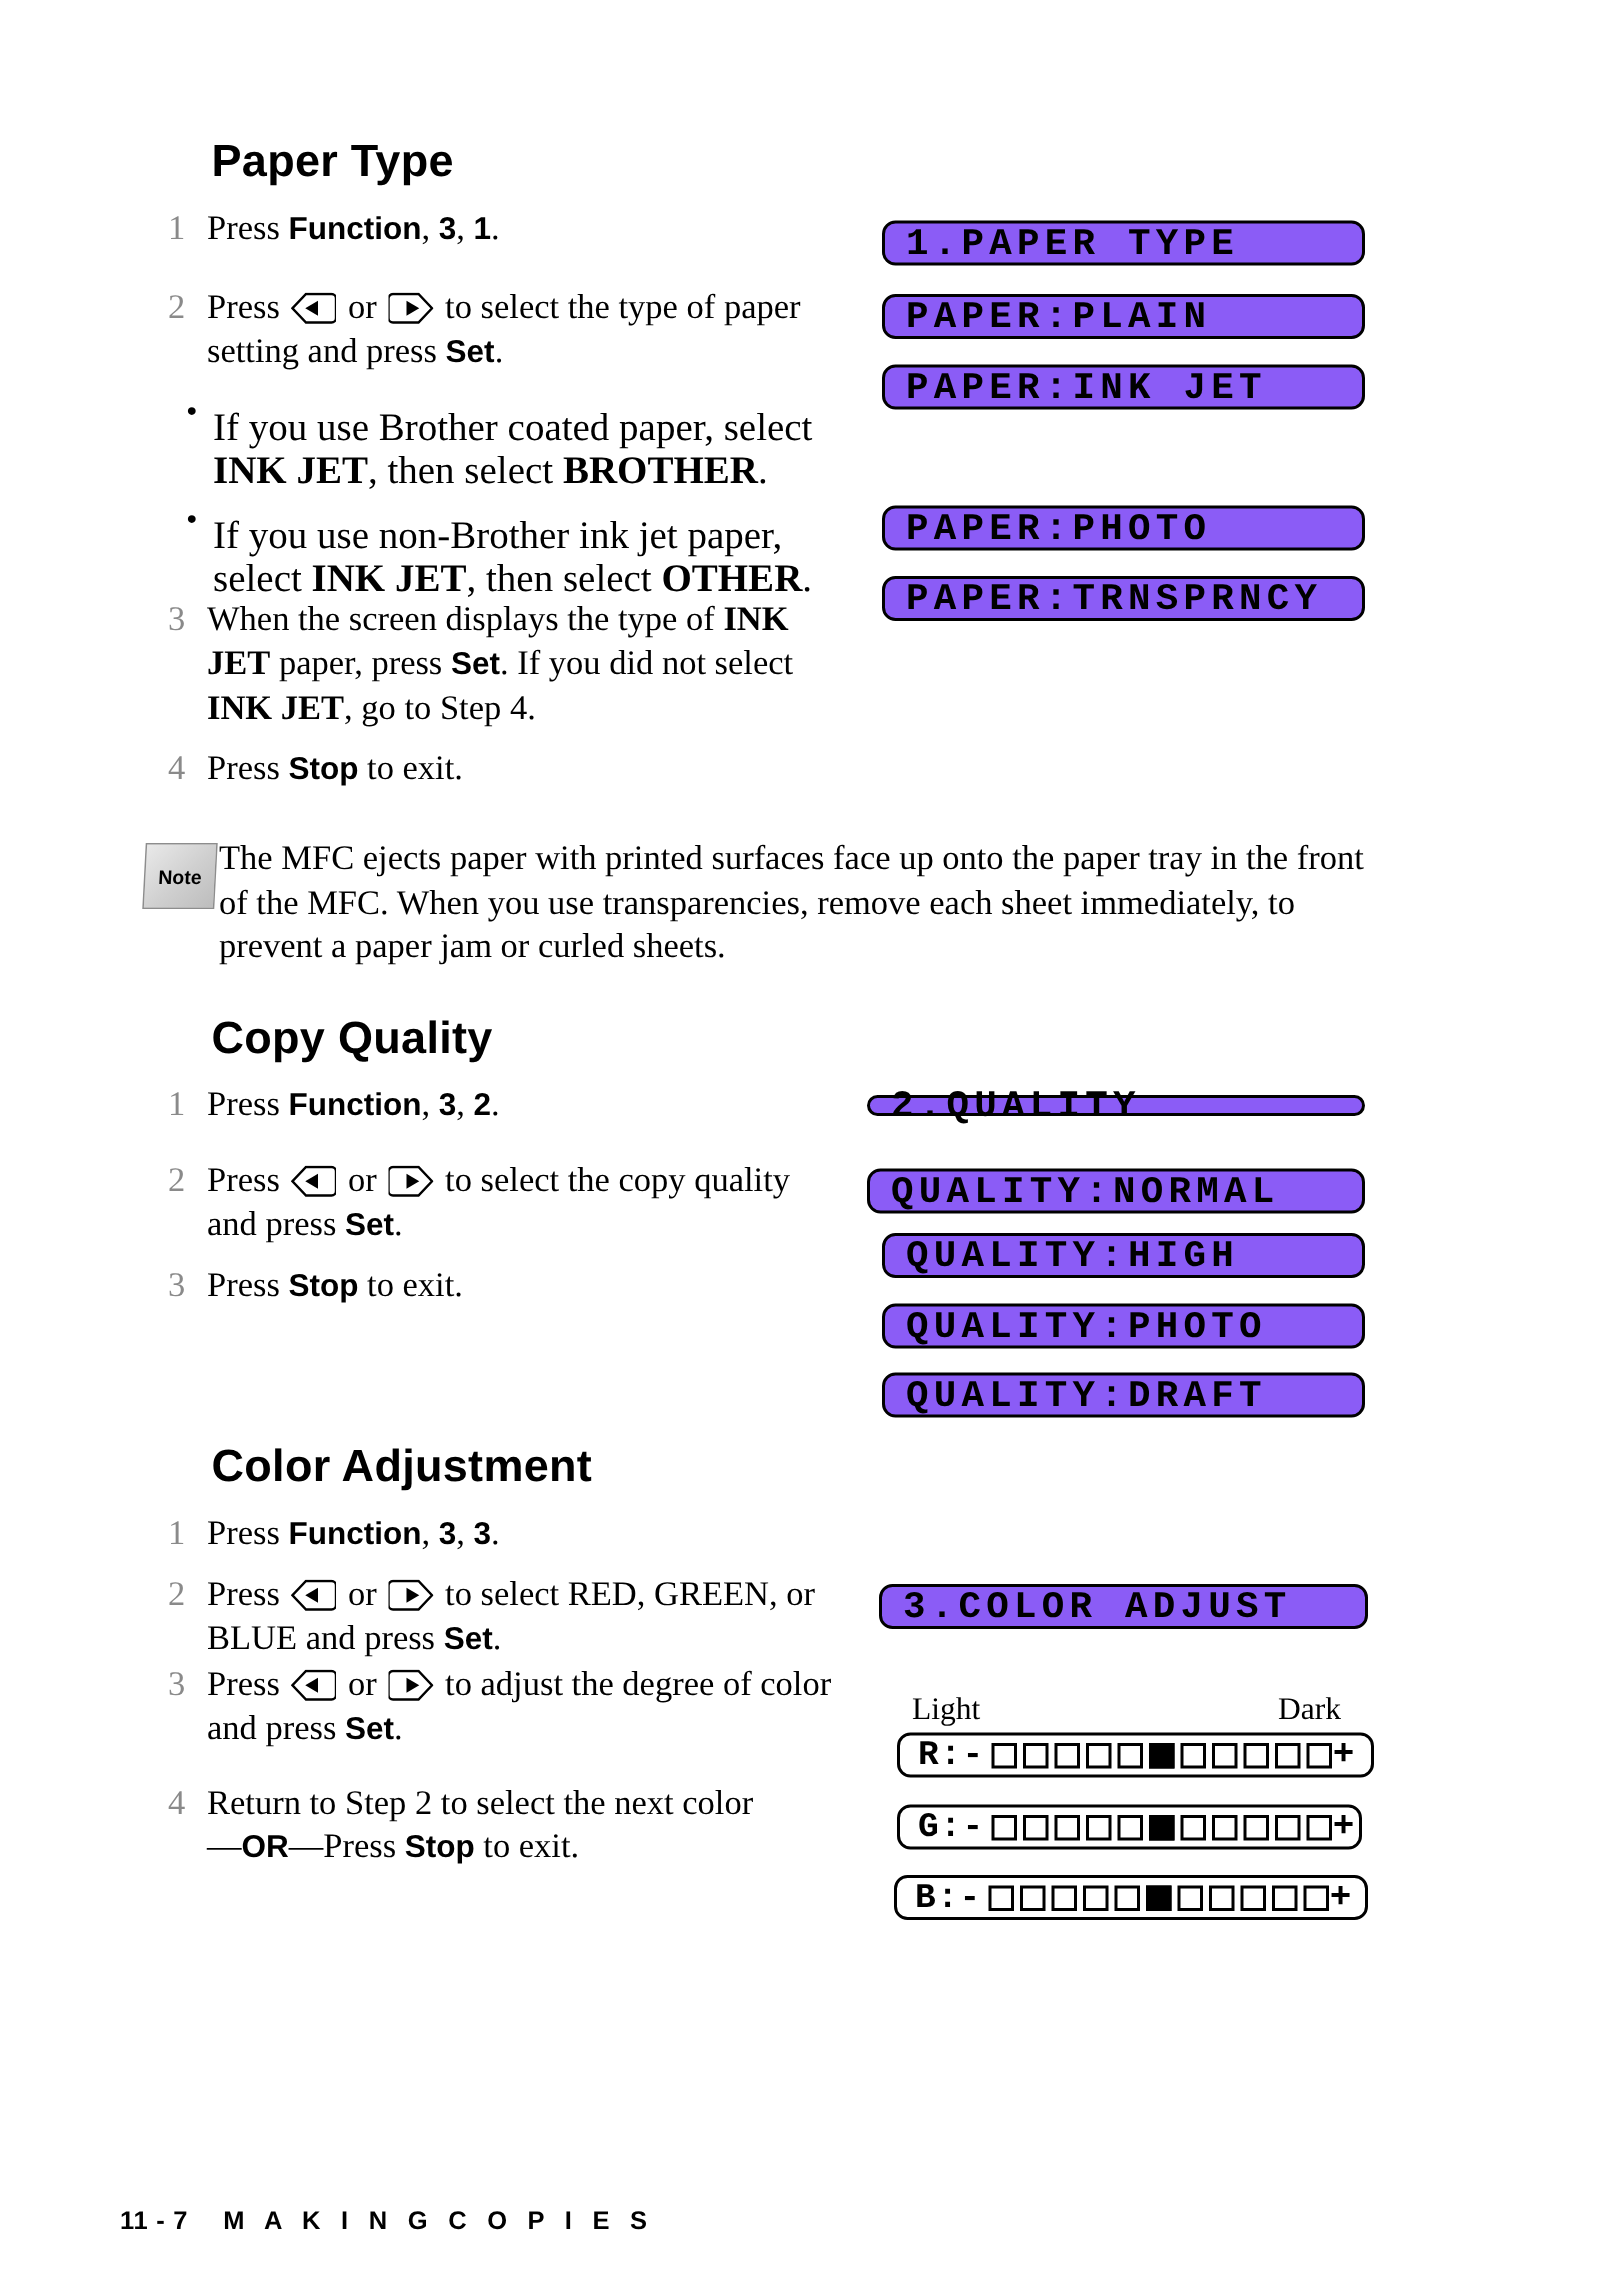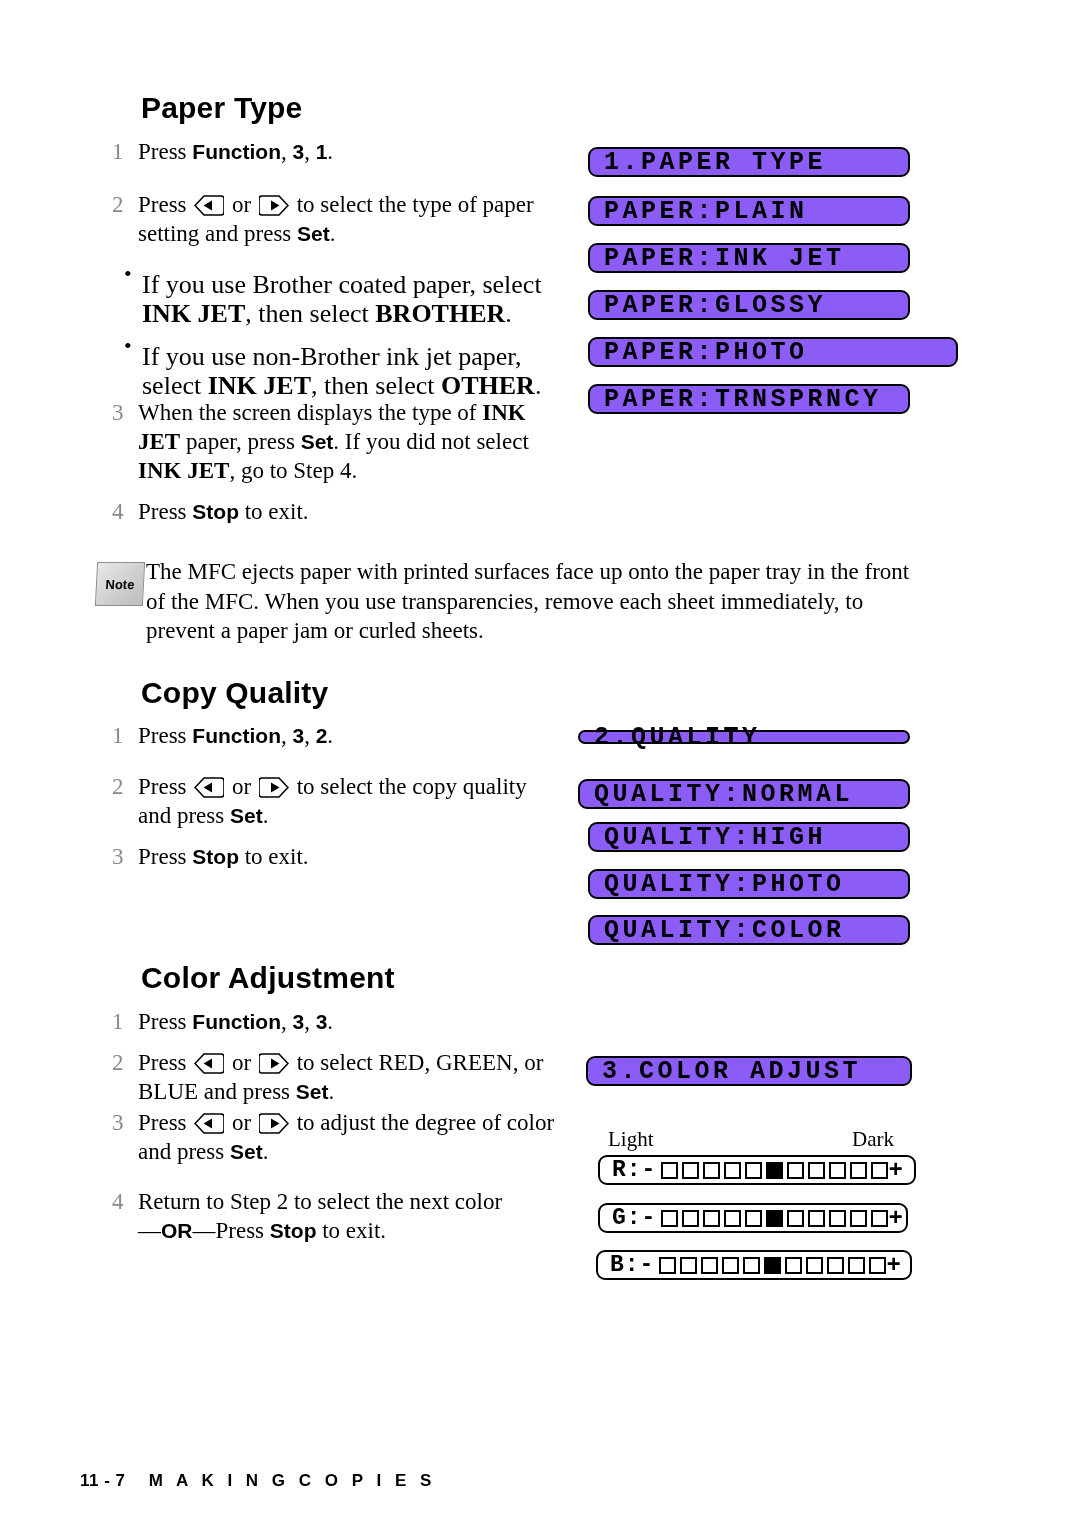--- a/index.html
+++ b/index.html
@@ -210,22 +210,21 @@
   </div>
 
   <div class="step" style="left:112px; top:497px; width:420px;">
     <div class="step-num">4</div>
     <div class="step-body">Press <span class="sans-b">Stop</span> to exit.</div>
   </div>
 
   <div class="lcd" style="left:588px; top:147px; width:322px; height:30px;">1.PAPER TYPE</div>
   <div class="lcd" style="left:588px; top:196px; width:322px; height:30px;">PAPER:PLAIN</div>
   <div class="lcd" style="left:588px; top:243px; width:322px; height:30px;">PAPER:INK JET</div>
-  <div class="lcd" style="left:588px; top:290px; width:322px; height:30px;">PAPER:GLOSSY</div>
-  <div class="lcd" style="left:588px; top:337px; width:370px; height:30px;">PAPER:PHOTO</div>
+  <div class="lcd" style="left:588px; top:337px; width:322px; height:30px;">PAPER:PHOTO</div>
   <div class="lcd" style="left:588px; top:384px; width:322px; height:30px;">PAPER:TRNSPRNCY</div>
 
   <div class="note-icon" style="left:96px; top:562px;">
     <span>Note</span>
   </div>
   <div class="note-text" style="left:146px; top:557px; width:780px;">The MFC ejects paper with printed surfaces face up onto the paper tray in the front of the MFC. When you use transparencies, remove each sheet immediately, to prevent a paper jam or curled sheets.</div>
 
   <div class="section-title" style="left:141px; top:676px;">Copy Quality</div>
 
   <div class="step" style="left:112px; top:721px; width:420px;">
@@ -246,21 +245,21 @@
 
   <div class="step" style="left:112px; top:842px; width:420px;">
     <div class="step-num">3</div>
     <div class="step-body">Press <span class="sans-b">Stop</span> to exit.</div>
   </div>
 
   <div class="lcd" style="left:578px; top:730px; width:332px; height:14px;">2.QUALITY</div>
   <div class="lcd" style="left:578px; top:779px; width:332px; height:30px;">QUALITY:NORMAL</div>
   <div class="lcd" style="left:588px; top:869px; width:322px; height:30px;">QUALITY:PHOTO</div>
   <div class="lcd" style="left:588px; top:822px; width:322px; height:30px;">QUALITY:HIGH</div>
-  <div class="lcd" style="left:588px; top:915px; width:322px; height:30px;">QUALITY:COLOR</div>
+  <div class="lcd" style="left:588px; top:915px; width:322px; height:30px;">QUALITY:DRAFT</div>
 
   <div class="section-title" style="left:141px; top:961px;">Color Adjustment</div>
 
   <div class="step" style="left:112px; top:1007px; width:420px;">
     <div class="step-num">1</div>
     <div class="step-body">Press <span class="sans-b">Function</span>, <span class="sans-b">3</span>, <span class="sans-b">3</span>.</div>
   </div>
 
   <div class="step" style="left:112px; top:1048px; width:440px;">
     <div class="step-num">2</div>

